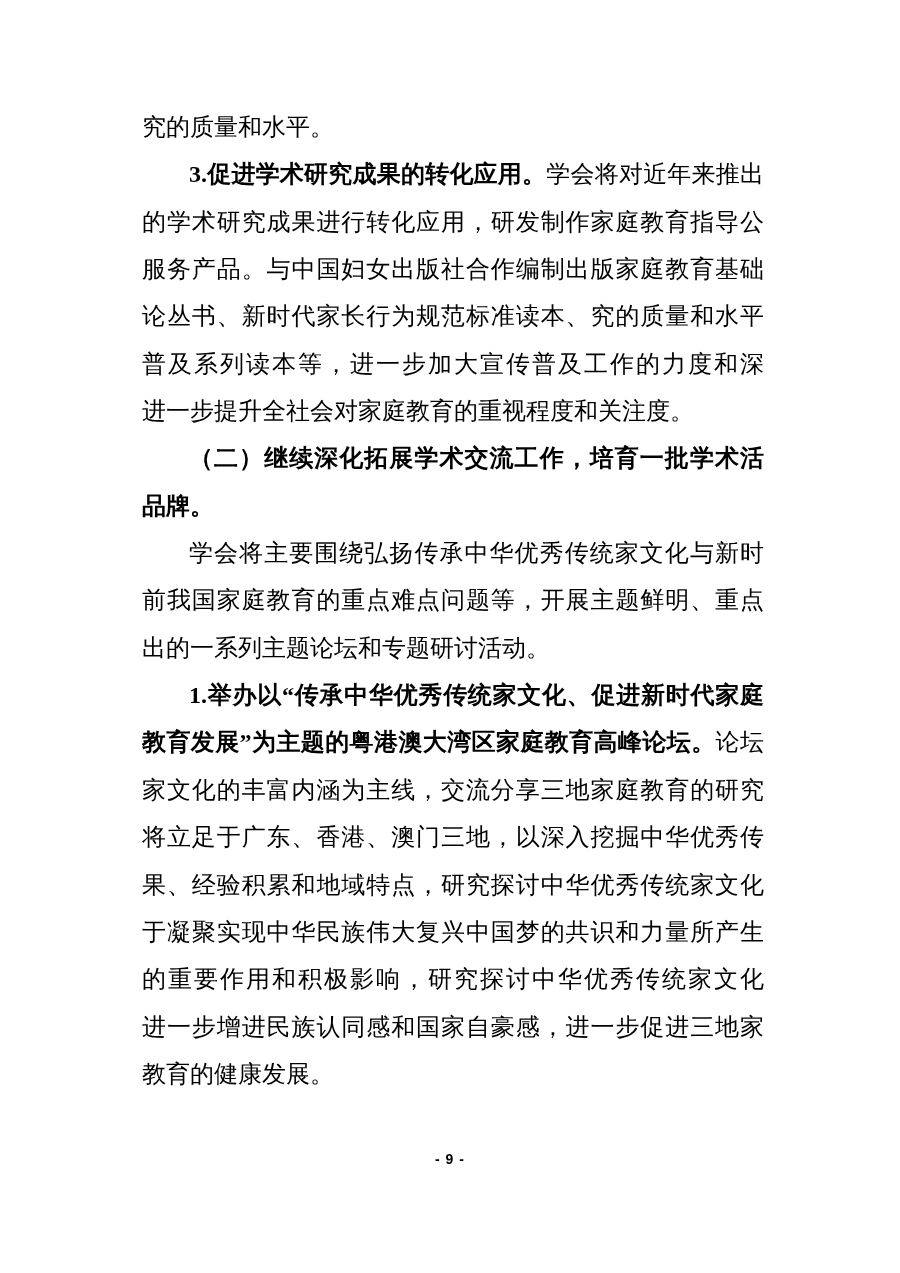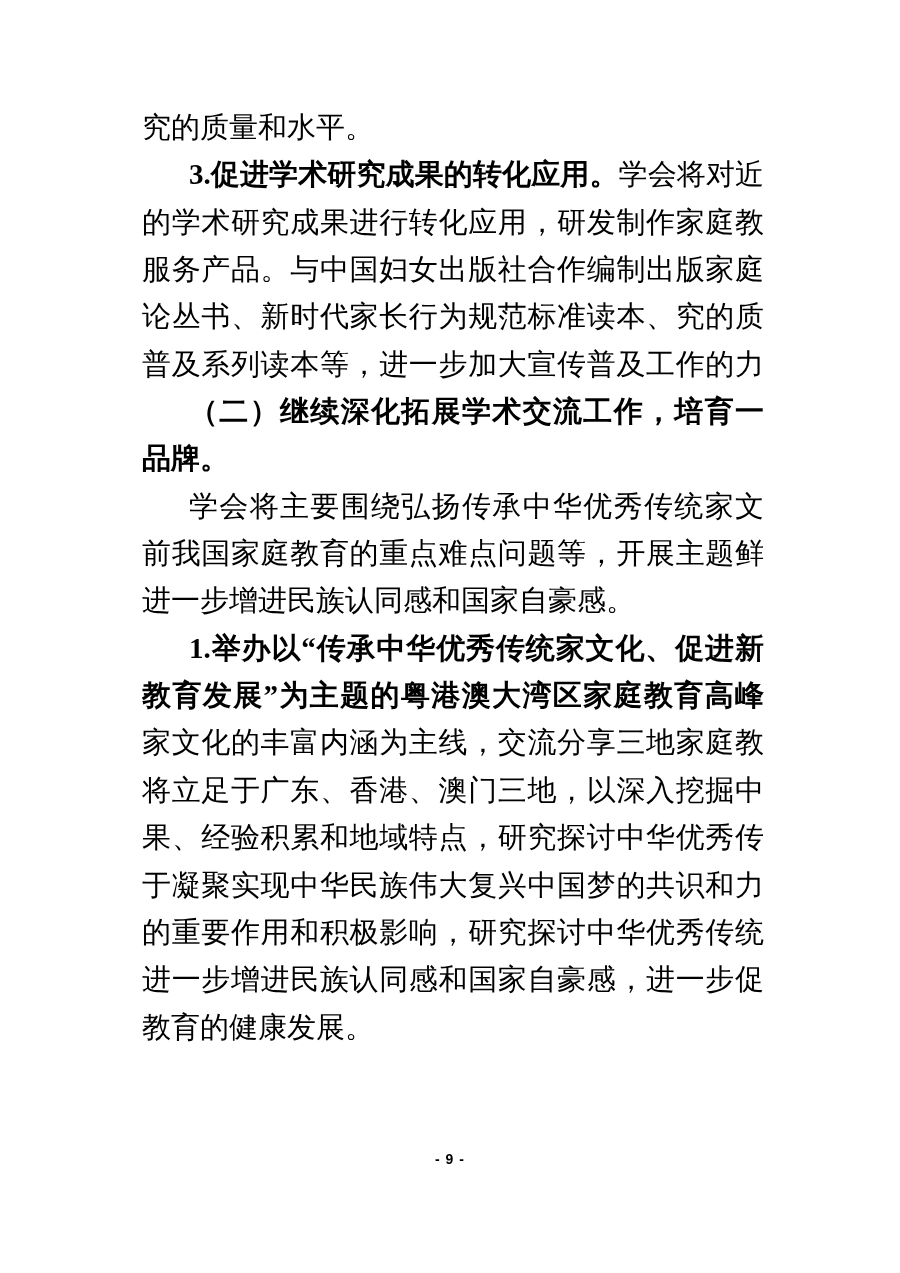--- a/index.html
+++ b/index.html
@@ -18,21 +18,21 @@
   }
   #doc-body {
     position: absolute;
     left: 142px;
     top: 104px;
     width: 622px;
   }
   .line {
     height: 47.35px;
     line-height: 47.35px;
-    font-size: 29px;
+    font-size: 24px;
     white-space: normal;
     overflow: hidden;
   }
   .j {
     text-align: justify;
     text-align-last: justify;
   }
   .left {
     text-align: left;
     text-align-last: left;
@@ -67,31 +67,32 @@
     <div class="line j ind"><span class="b">3.促进学术研究成果的转化应用。</span><span>学会将对近年来推出</span></div>
 
     <div class="line j"><span class="b"></span><span>的学术研究成果进行转化应用，研发制作家庭教育指导公共</span></div>
 
     <div class="line j"><span class="b"></span><span>服务产品。与中国妇女出版社合作编制出版家庭教育基础理</span></div>
 
     <div class="line j"><span class="b"></span><span>论丛书、新时代家长行为规范标准读本、究的质量和水平</span></div>
 
     <div class="line j"><span class="b"></span><span>普及系列读本等，进一步加大宣传普及工作的力度和深度，</span></div>
 
+    <div class="line left"><span class="b"></span><span>进一步提升全社会对家庭教育的重视程度和关注度。</span></div>
 
     <div class="line j ind"><span class="b">（二）继续深化拓展学术交流工作，培育一批学术活动</span><span></span></div>
 
     <div class="line left"><span class="b">品牌。</span><span></span></div>
 
     <div class="line j ind"><span class="b"></span><span>学会将主要围绕弘扬传承中华优秀传统家文化与新时</span></div>
 
 
     <div class="line j"><span class="b"></span><span>前我国家庭教育的重点难点问题等，开展主题鲜明、重点突</span></div>
 
-    <div class="line left"><span class="b"></span><span>进一步增进民族认同感和国家自豪感。</span></div>
+    <div class="line left"><span class="b"></span><span>出的一系列主题论坛和专题研讨活动。</span></div>
 
     <div class="line j ind"><span class="b">1.举办以“传承中华优秀传统家文化、促进新时代家庭</span><span></span></div>
 
     <div class="line j"><span class="b">教育发展”为主题的粤港澳大湾区家庭教育高峰论坛。</span><span>论坛</span></div>
 
     <div class="line j"><span class="b"></span><span>家文化的丰富内涵为主线，交流分享三地家庭教育的研究成</span></div>
 
     <div class="line j"><span class="b"></span><span>将立足于广东、香港、澳门三地，以深入挖掘中华优秀传统</span></div>
 
     <div class="line j"><span class="b"></span><span>果、经验积累和地域特点，研究探讨中华优秀传统家文化对</span></div>

